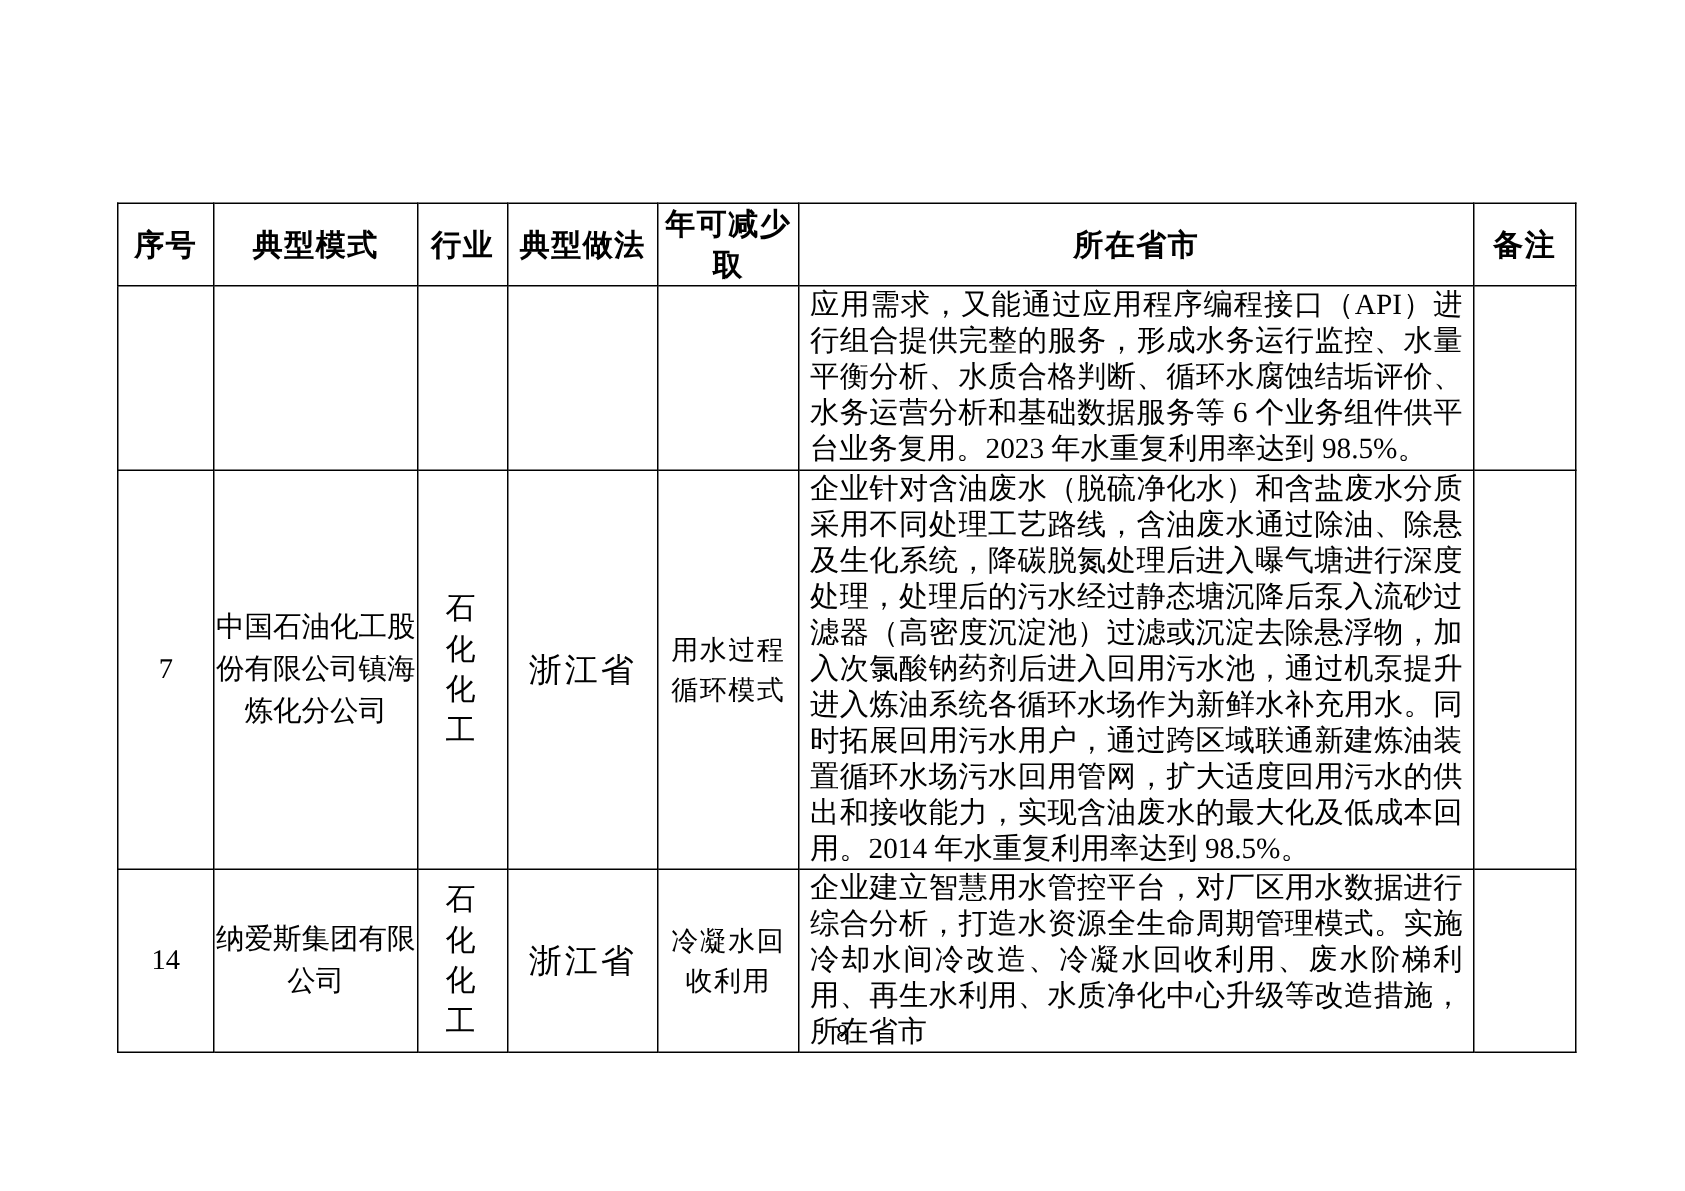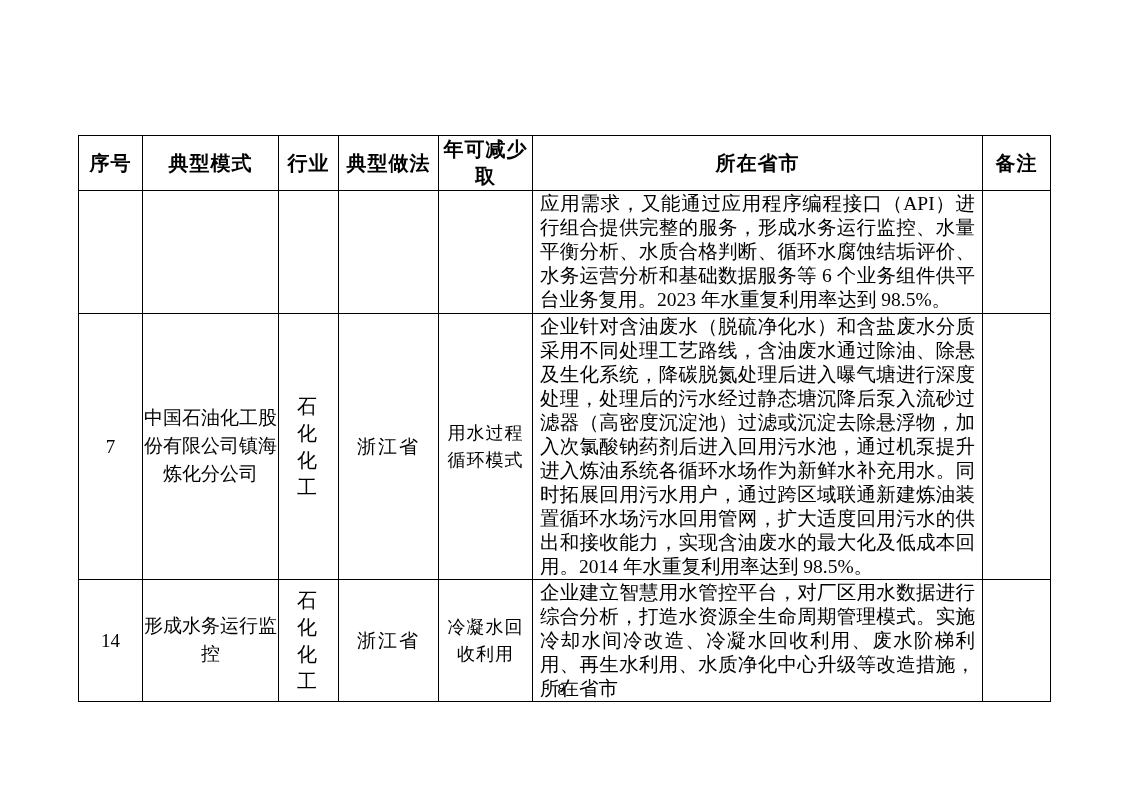--- a/index.html
+++ b/index.html
@@ -54,21 +54,21 @@
   }
   td.c-industry {
     font-size: 20px;
     text-align: center;
     vertical-align: middle;
     padding: 0 9px;
     line-height: 27px;
     letter-spacing: 3px;
   }
   td.c-province {
-    font-size: 19px;
+    font-size: 22px;
     text-align: center;
     vertical-align: middle;
     padding: 0;
     letter-spacing: 2px;
   }
   td.c-mode {
     font-size: 18px;
     text-align: center;
     vertical-align: middle;
     padding: 0 5px;
@@ -141,21 +141,21 @@
         <td class="c-seq">7</td>
         <td class="c-name">中国石油化工股份有限公司镇海炼化分公司</td>
         <td class="c-industry">石化化工</td>
         <td class="c-province">浙江省</td>
         <td class="c-mode">用水过程循环模式</td>
         <td class="c-practice">企业针对含油废水（脱硫净化水）和含盐废水分质采用不同处理工艺路线，含油废水通过除油、除悬及生化系统，降碳脱氮处理后进入曝气塘进行深度处理，处理后的污水经过静态塘沉降后泵入流砂过滤器（高密度沉淀池）过滤或沉淀去除悬浮物，加入次氯酸钠药剂后进入回用污水池，通过机泵提升进入炼油系统各循环水场作为新鲜水补充用水。同时拓展回用污水用户，通过跨区域联通新建炼油装置循环水场污水回用管网，扩大适度回用污水的供出和接收能力，实现含油废水的最大化及低成本回用。2014 年水重复利用率达到 98.5%。</td>
         <td class="c-note"></td>
       </tr>
       <tr class="r-17">
         <td class="c-seq">14</td>
-        <td class="c-name">形成水务运行监控</td>
+        <td class="c-name">纳爱斯集团有限公司</td>
         <td class="c-industry">石化化工</td>
         <td class="c-province">浙江省</td>
         <td class="c-mode">冷凝水回收利用</td>
         <td class="c-practice">企业建立智慧用水管控平台，对厂区用水数据进行综合分析，打造水资源全生命周期管理模式。实施冷却水间冷改造、冷凝水回收利用、废水阶梯利用、再生水利用、水质净化中心升级等改造措施，所在省市</td>
         <td class="c-note"></td>
       </tr>
     </tbody>
   </table>
 
   <div class="page-number">8</div>

